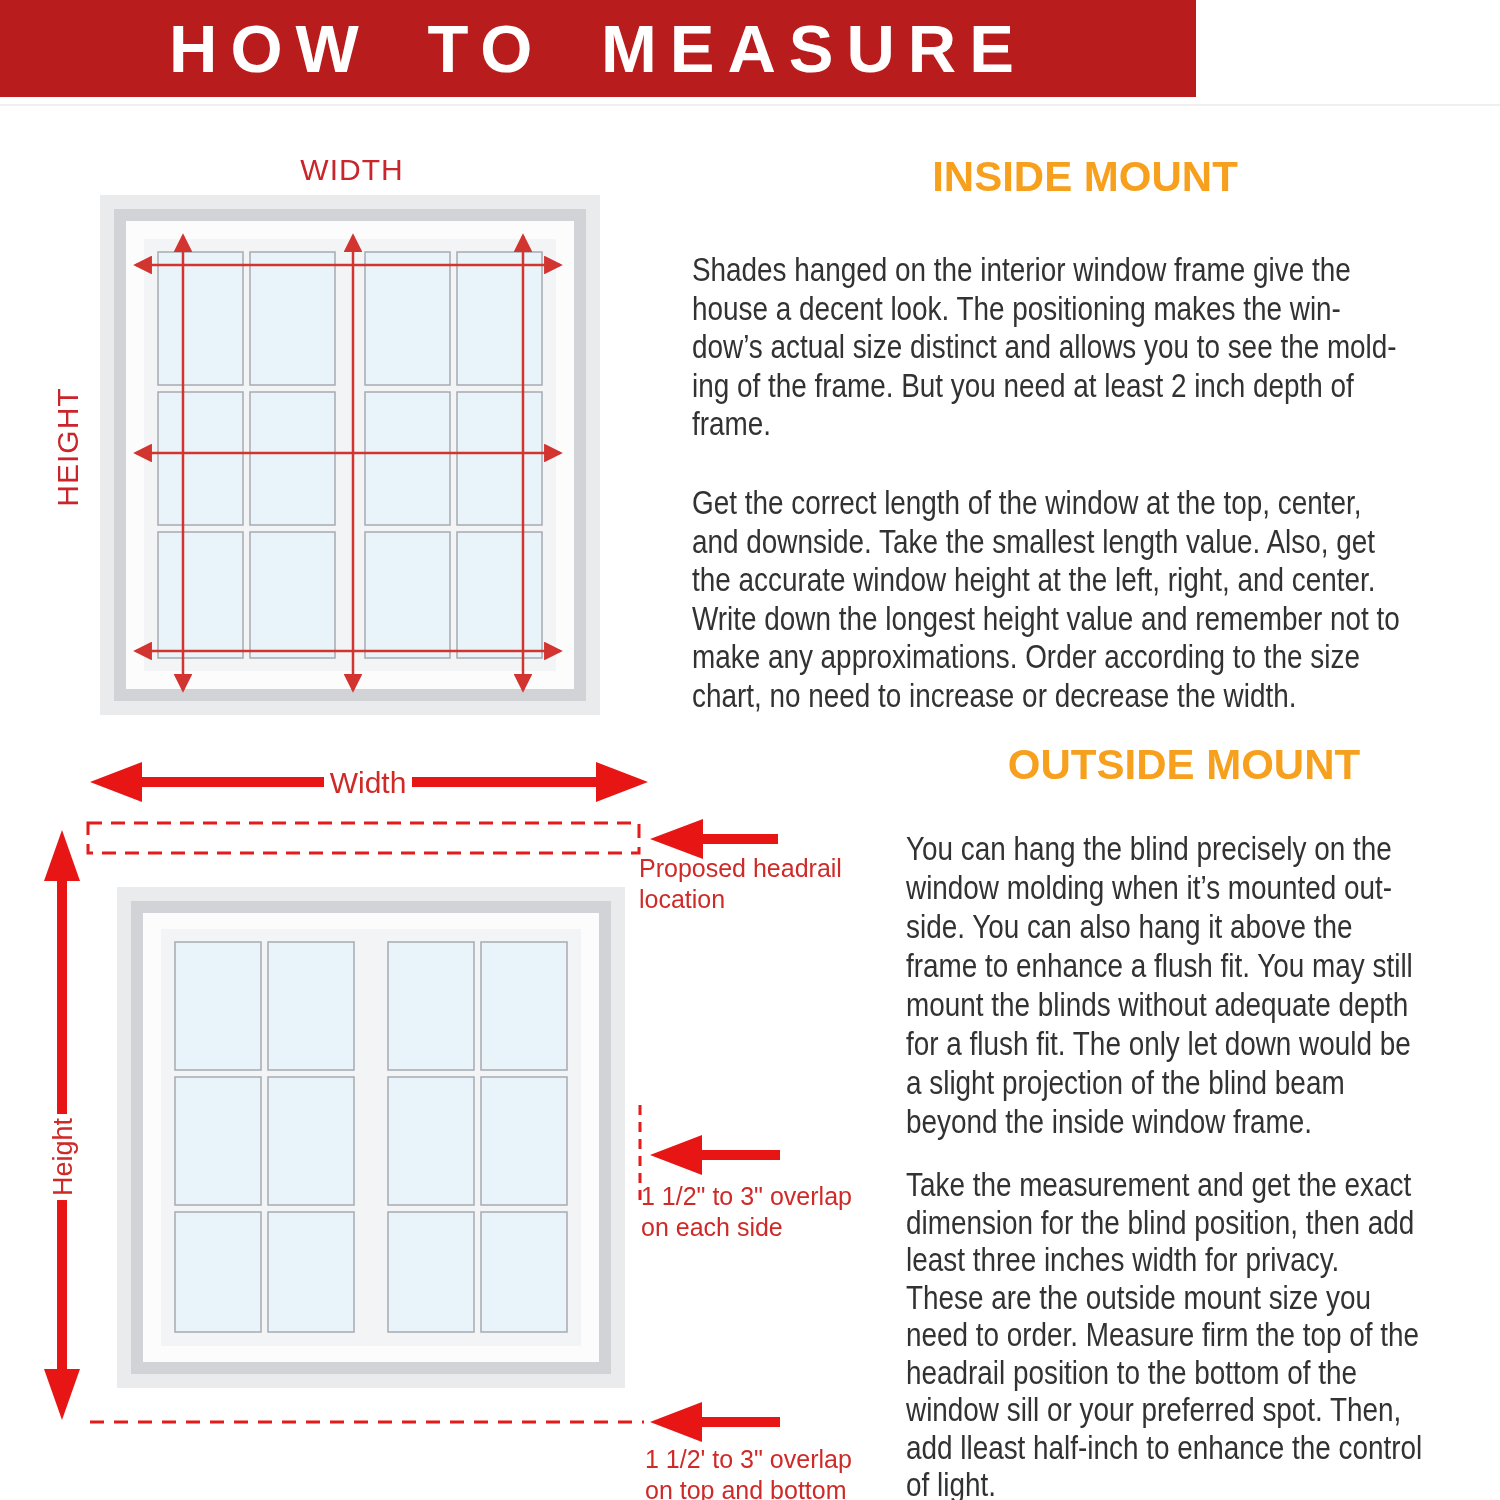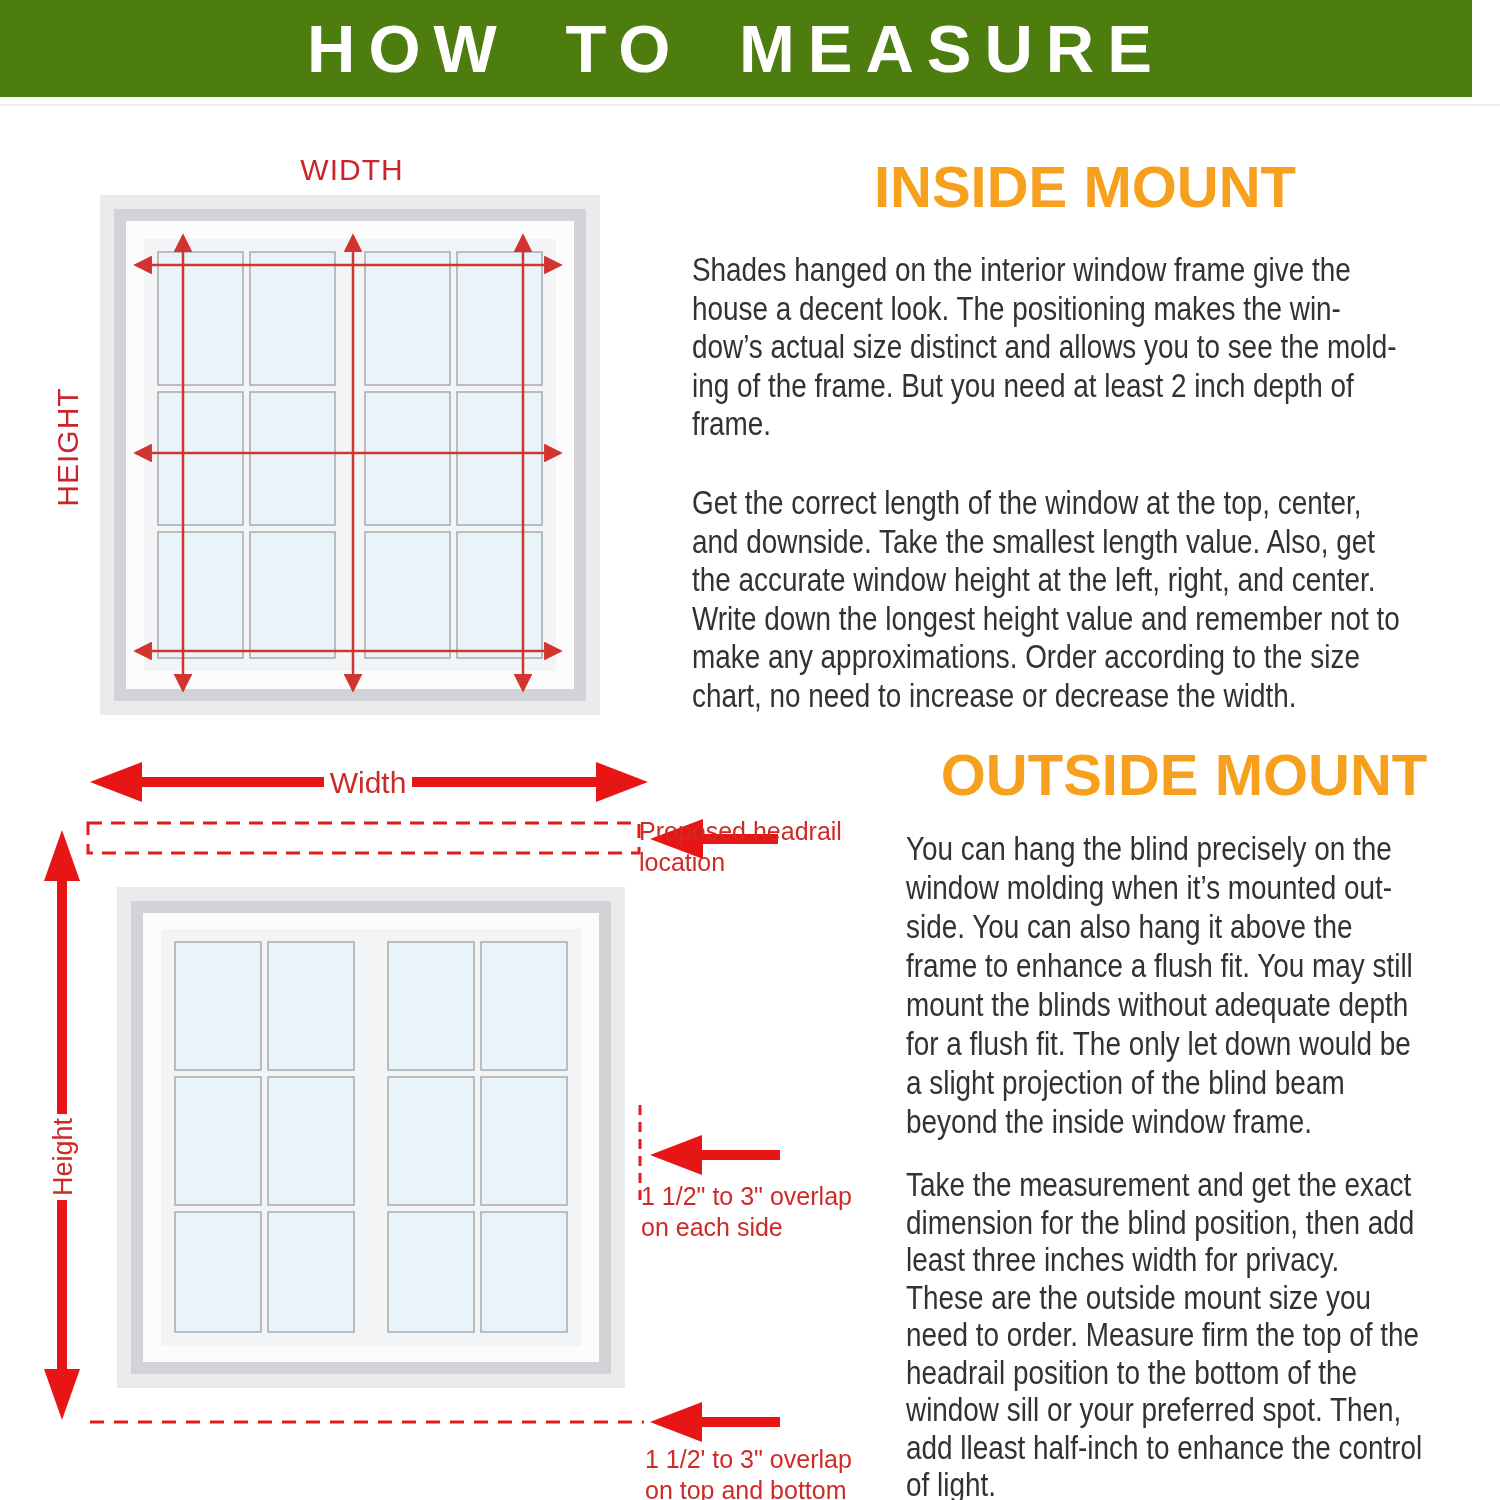--- a/index.html
+++ b/index.html
@@ -2,32 +2,32 @@
 <html><head>
 <meta charset="utf-8">
 <style>
   html,body{margin:0;padding:0}
   body{
     width:1500px;height:1500px;position:relative;background:#ffffff;
     font-family:"Liberation Sans",sans-serif;overflow:hidden;
   }
   
   .banner{
-    position:absolute;left:0;top:0;width:1472px;height:97px;
-    background:#4d7c0f;display:flex;align-items:center;justify-content:center;
+    position:absolute;left:0;top:0;width:1196px;height:97px;
+    background:#b91c1c;display:flex;align-items:center;justify-content:center;
   }
   .banner h1{
     margin:0;color:#ffffff;font-size:67px;font-weight:bold;
     letter-spacing:13px;word-spacing:24px;white-space:nowrap;
   }
   .banner-rule{position:absolute;left:0;top:104px;width:1500px;height:2px;background:#efeff1}
 
   
   .h-orange{
-    position:absolute;margin:0;color:#F7A01E;font-size:58px;font-weight:bold;
+    position:absolute;margin:0;color:#F7A01E;font-size:42px;font-weight:bold;
     text-align:center;white-space:nowrap;
   }
   #h-inside{left:690px;top:153px;width:790px}
   #h-outside{left:884px;top:741px;width:600px}
 
   
   .para{
     position:absolute;margin:0;color:#323232;font-size:34px;line-height:38.5px;
     white-space:pre-line;transform:scaleX(0.82);transform-origin:top left;
   }
@@ -37,21 +37,21 @@
   #p-out-2{left:906px;top:1166px;width:780px;line-height:37.5px}
 
   
   .redlbl{position:absolute;margin:0;color:#CE2A28;white-space:pre-line}
   #width-top{left:292px;top:153px;width:120px;text-align:center;font-size:30px;color:#C9252B;letter-spacing:1px}
   #height-top{left:68px;top:447px;transform:translate(-50%,-50%) rotate(-90deg);
               font-size:30px;color:#C9252B;letter-spacing:1px;white-space:nowrap}
   #width-bottom{left:307px;top:766px;width:122px;text-align:center;font-size:30px}
   #height-bottom{left:63px;top:1157px;transform:translate(-50%,-50%) rotate(-90deg);
                  font-size:27px;background:#ffffff;padding:6px 4px;white-space:nowrap}
-  #headrail-lbl{left:639px;top:816px;font-size:25px;line-height:31px}
+  #headrail-lbl{left:639px;top:853px;font-size:25px;line-height:31px}
   #overlap-side-lbl{left:641px;top:1181px;font-size:25px;line-height:31px}
   #overlap-tb-lbl{left:645px;top:1444px;font-size:25px;line-height:31px}
 
   
   .dsvg{position:absolute}
   #svg-top{left:40px;top:140px;width:640px;height:600px}
   #svg-bottom{left:40px;top:745px;width:770px;height:755px}
 </style>
 </head>
 <body>

